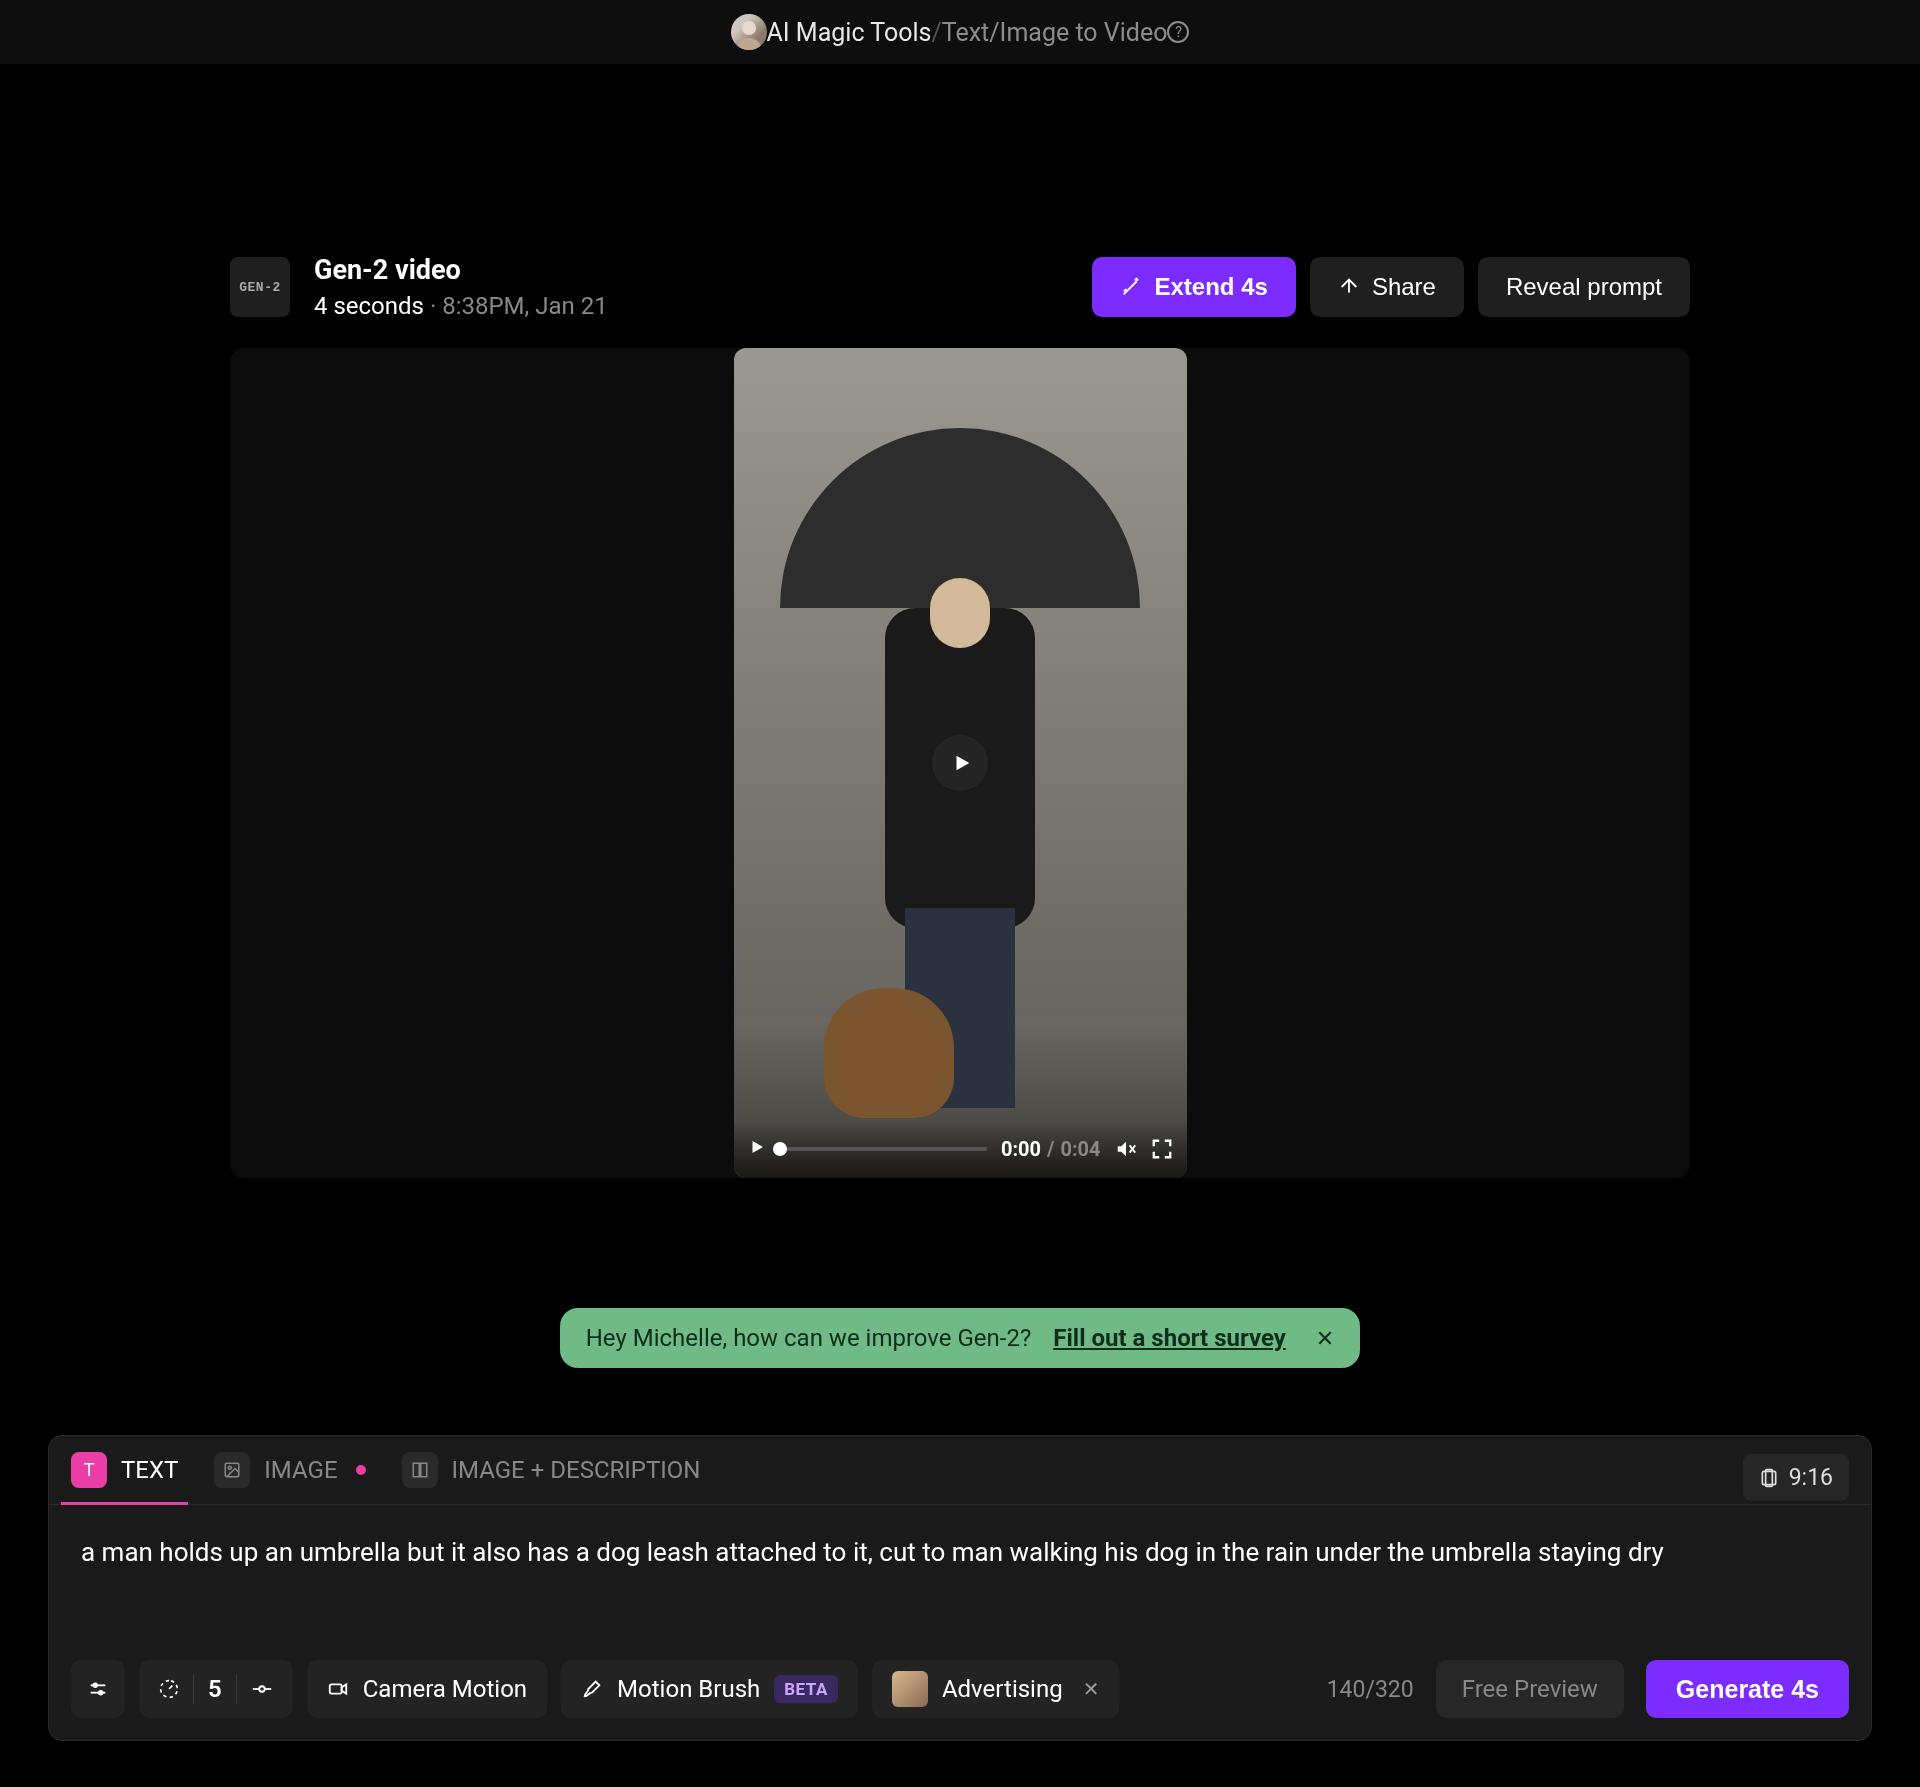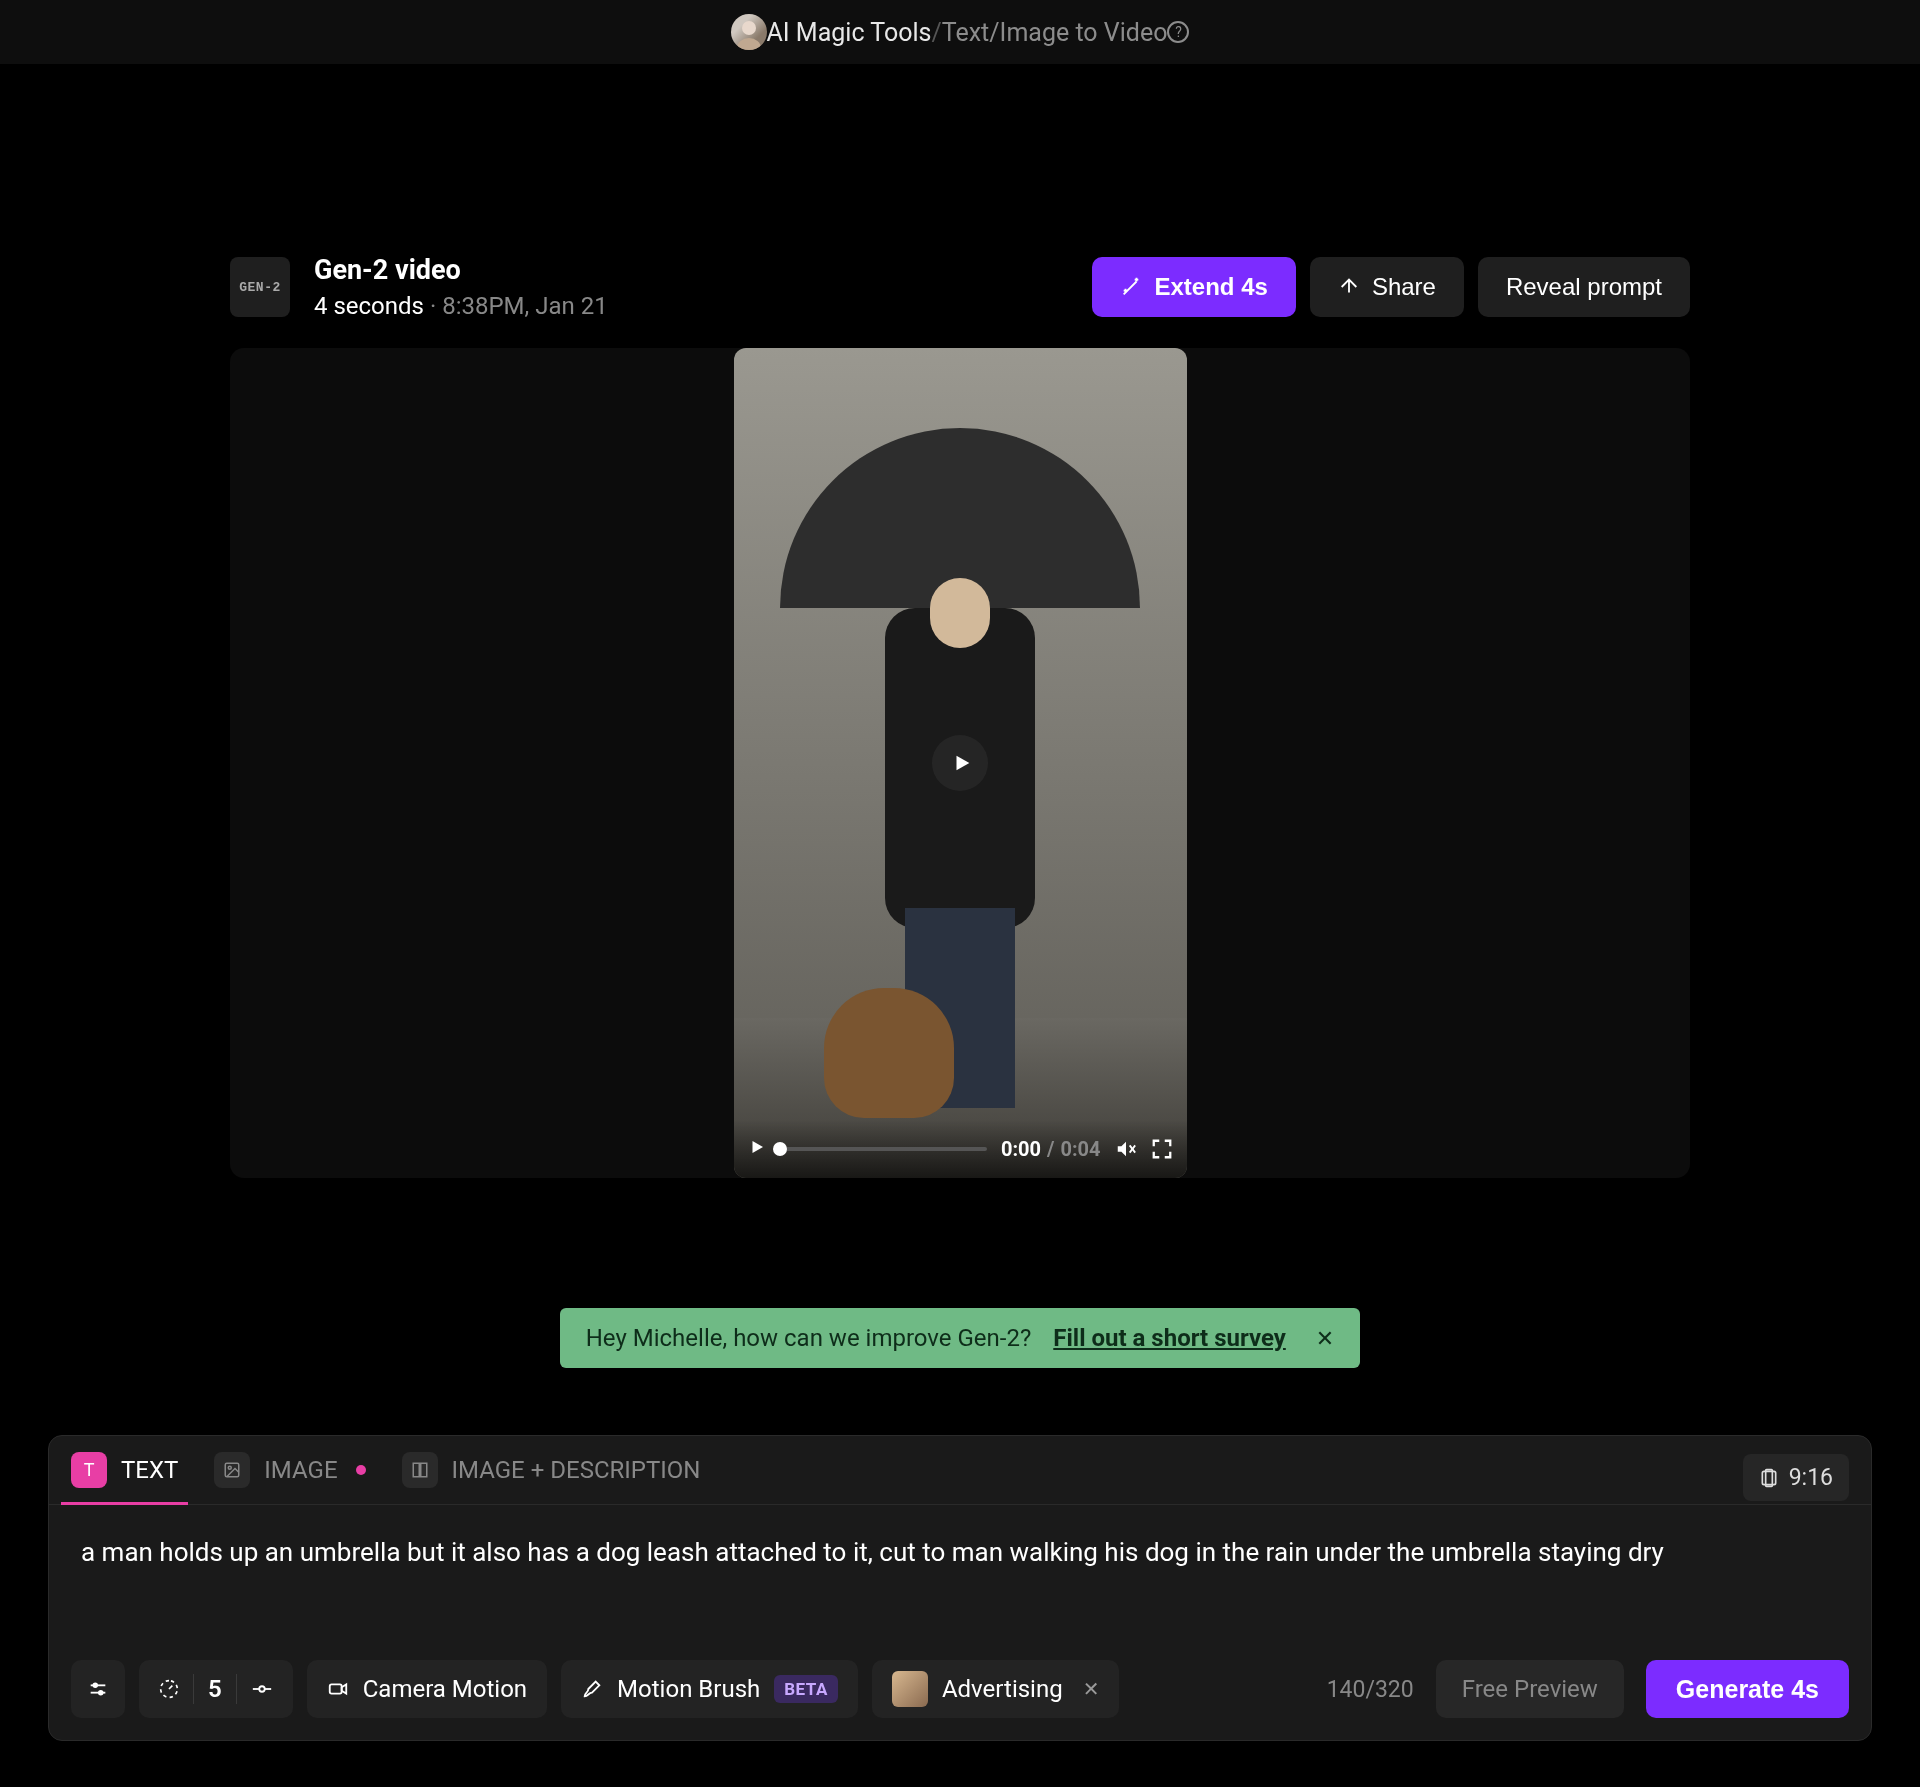--- a/index.html
+++ b/index.html
@@ -115,21 +115,21 @@
   position:absolute; left:0; top:50%; transform:translate(-50%,-50%);
   width:14px; height:14px; border-radius:50%; background:#fff;
 }
 .time { font-size:20px; color:#fff; display:flex; gap:6px;}
 .time .dim{color:#888;}
 .ctrl-icon{width:22px;height:22px;}
 
 .survey {
   margin: 130px auto 0 auto;
   width:fit-content;
-  background:#6fba85; color:#0e2d1a; border-radius:6px; padding:16px 26px;
+  background:#6fba85; color:#0e2d1a; border-radius:18px; padding:16px 26px;
   display:flex; align-items:center; gap:22px; font-size:24px;
 }
 .survey a { color:#0e2d1a; text-decoration:underline; font-weight:700; cursor:pointer;}
 .survey .close{ color:#0e2d1a; font-size:22px; cursor:pointer; margin-left:8px;}
 
 .prompt-panel {
   position:absolute; left:48px; right:48px; bottom:46px;
   background:#1a1a1a; border-radius:14px; border:1px solid #2a2a2a;
 }
 .tabs {

